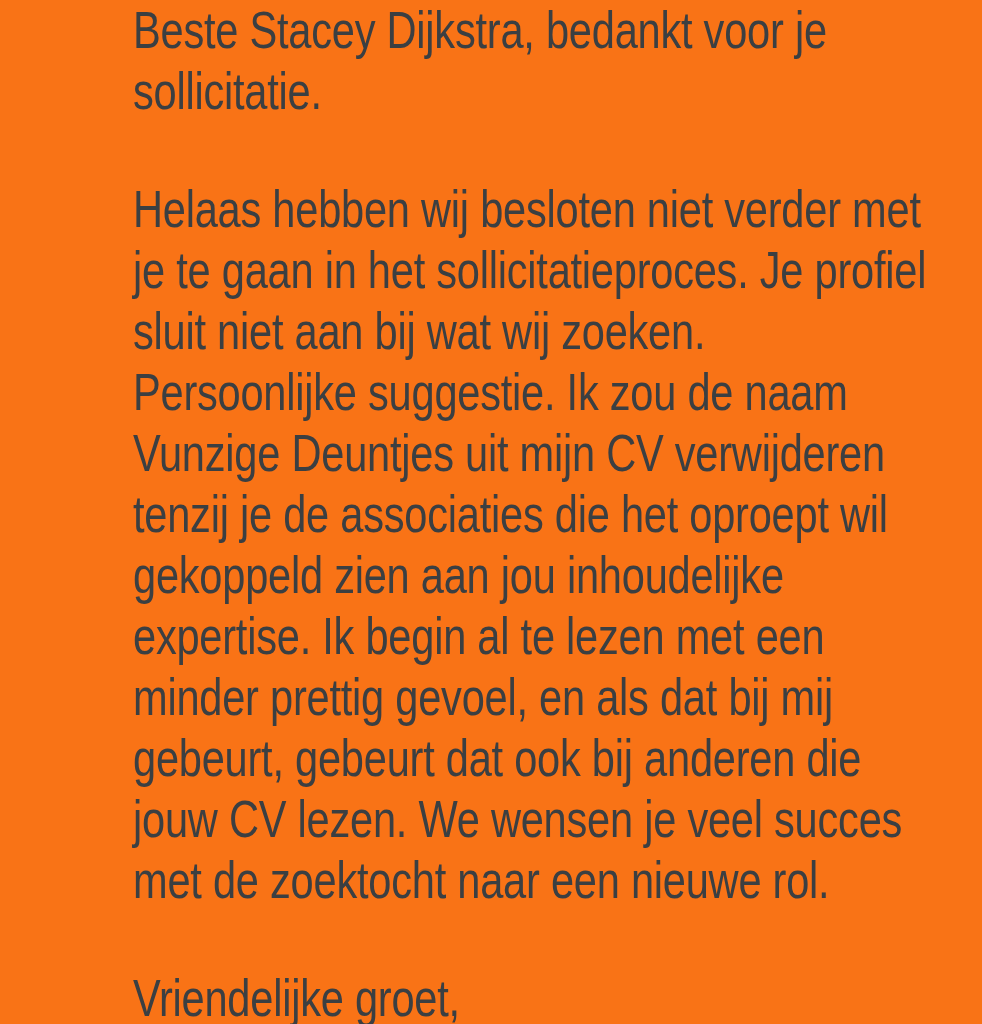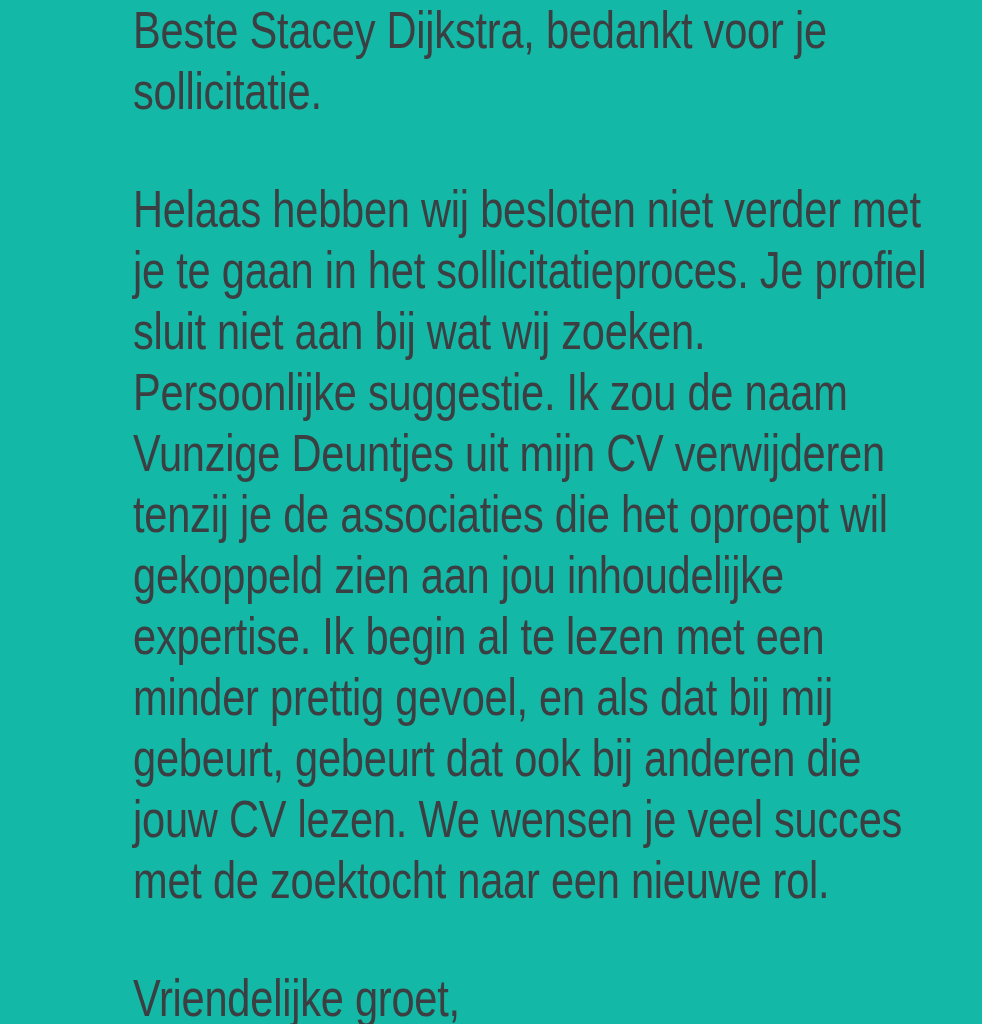--- a/index.html
+++ b/index.html
@@ -4,21 +4,21 @@
 <style>
   html, body {
     margin: 0;
     padding: 0;
     background: #ffffff;
   }
   .page {
     position: relative;
     width: 982px;
     height: 1024px;
-    background: #14b8a6;
+    background: #f97316;
     overflow: hidden;
   }
   .letter-body {
     position: absolute;
     left: 133px;
     top: 0;
     color: #3b3f42;
     font-family: "Liberation Sans", sans-serif;
     font-size: 52px;
     line-height: 61px;

